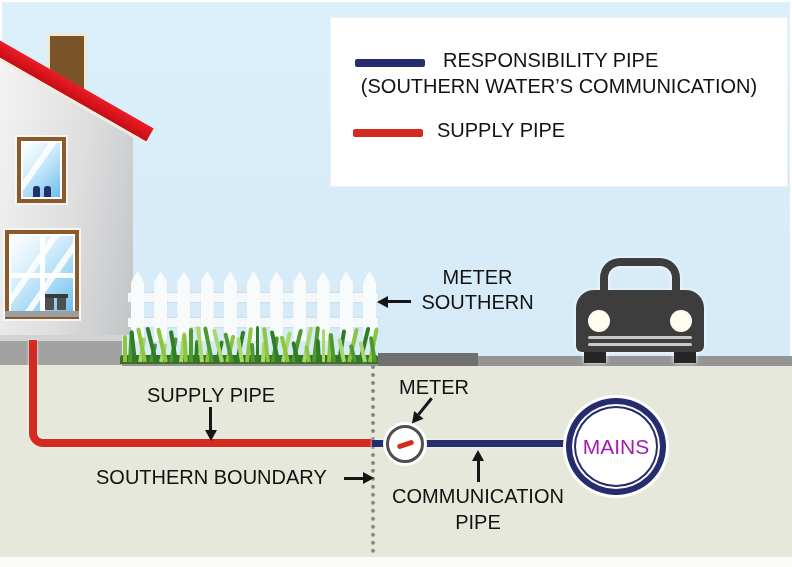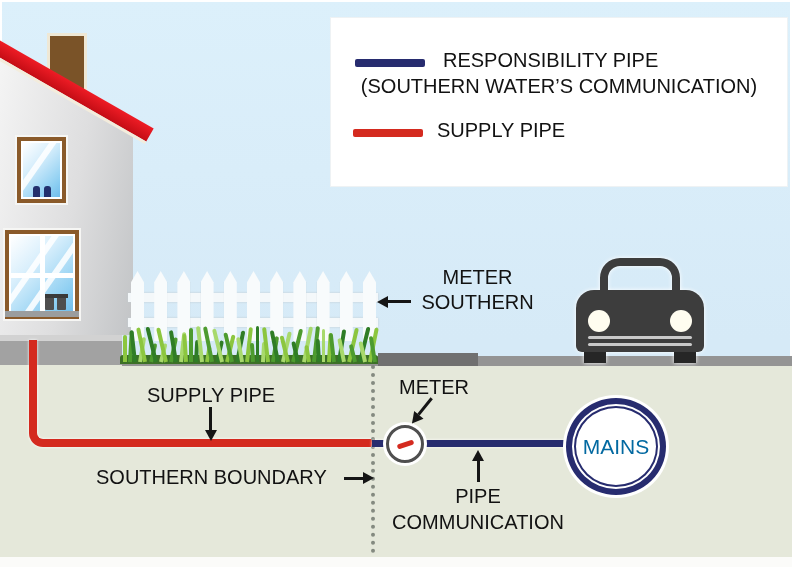--- a/index.html
+++ b/index.html
@@ -68,21 +68,21 @@
        filter:drop-shadow(0 0 1.5px #ffffff);}
   .boundary-dots{left:371px;top:365px;height:188px;width:0;border-left:4px dotted #848a80;}
   .meter{left:386px;top:425px;width:38px;height:38px;border-radius:50%;background:#fff;
          border:3px solid #4f4f4f;box-sizing:border-box;box-shadow:0 0 0 3px #fff;}
   .meter .needle{position:absolute;left:8px;top:14px;width:17px;height:5px;background:var(--supply_pipe,#d42a1f);
          border-radius:2.5px;transform:rotate(-18deg);}
   .mains{left:566px;top:398px;width:100px;height:97px;border-radius:50%;background:#fff;
          border:6px solid var(--communication_pipe,#272c6f);box-sizing:border-box;
          box-shadow:0 0 0 3px #ffffff;display:flex;align-items:center;justify-content:center;}
   .mains:before{content:"";position:absolute;inset:2px;border:2px solid var(--communication_pipe,#272c6f);border-radius:50%;}
-  .mains-text{font-size:21px;color:#0369a1;position:relative;}
+  .mains-text{font-size:21px;color:#a21caf;position:relative;}
 
   
   .arrow{position:absolute;display:flex;align-items:center;height:12px;}
   .arrow .shaft{flex:1;height:3px;background:#151515;}
   .arrow .head{width:0;height:0;border-top:6px solid transparent;border-bottom:6px solid transparent;
                border-left:11px solid #151515;}
 
   
   .legend{left:331px;top:18px;width:456px;height:168px;background:#ffffff;box-shadow:0 0 0 1px #eef2f4;}
   .legend .swatch{position:absolute;height:8px;width:70px;border-radius:2px;}
@@ -234,22 +234,22 @@
       <div class="head"></div>
   </div>
 
   <div class="label" style="left:399px;top:375px;">METER</div>
   <div class="arrow" style="left:406px;top:405px;width:32px;transform:rotate(129deg);">
     <div class="shaft"></div>
       <div class="head"></div>
   </div>
 
   <div class="label center" style="left:378px;top:483px;width:200px;line-height:26px;">
-    <div>PIPE</div>
-      <div>COMMUNICATION</div>
+    <div>COMMUNICATION</div>
+      <div>PIPE</div>
   </div>
   <div class="arrow" style="left:462px;top:460px;width:32px;transform:rotate(-90deg);">
     <div class="shaft"></div>
       <div class="head"></div>
   </div>
 
   <div class="abs legend">
     <div class="swatch sw-comm"></div>
     <div class="t" style="left:112px;top:31px;">RESPONSIBILITY PIPE</div>
     <div class="t" style="left:0;top:57px;width:456px;text-align:center;">(SOUTHERN WATER’S COMMUNICATION)</div>

